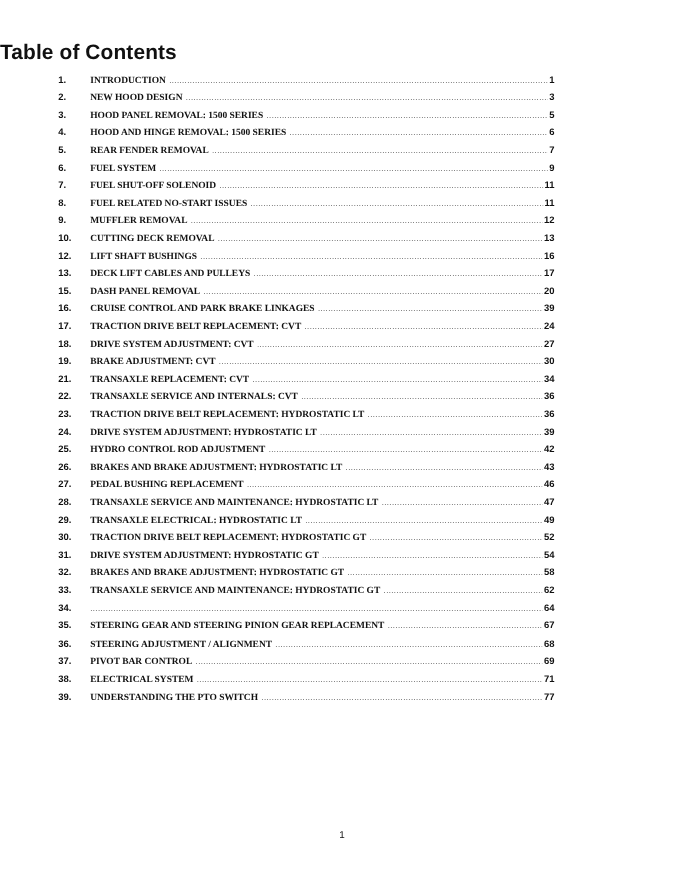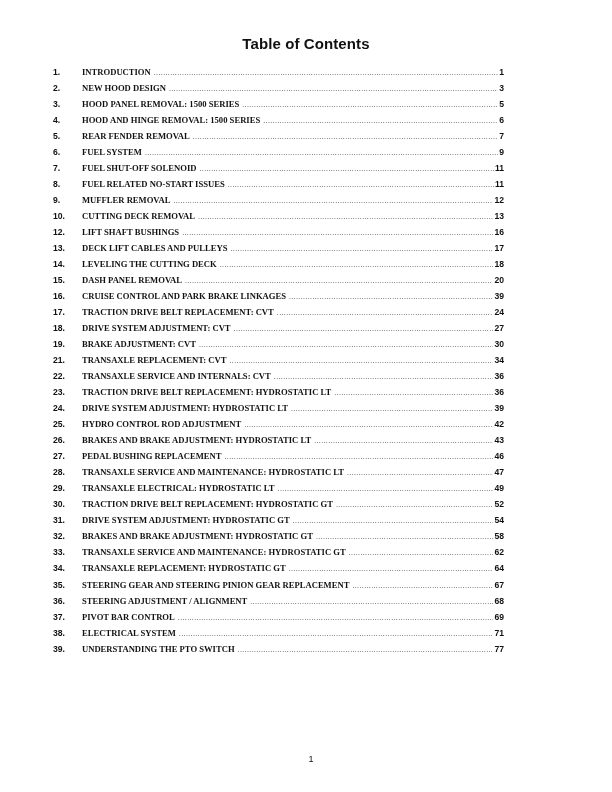--- a/index.html
+++ b/index.html
@@ -13,22 +13,21 @@
       position: relative;
       overflow: hidden;
       font-family: "Liberation Sans", sans-serif;
       color: #111111;
     }
     .page-title {
       position: absolute;
       top: 25px;
       left: 0;
       width: 612px;
-      text-align: center;
-      font-size: 15px;
+      font-size: 19px;
       font-weight: bold;
       letter-spacing: 0.1px;
     }
     .toc {
       position: absolute;
       top: 67px;
       left: 53px;
       width: 451px;
     }
     .toc-row {
@@ -146,26 +145,20 @@
       <span class="toc-dots"></span>
       <span class="toc-page">16</span>
     </div>
     <div class="toc-row">
       <span class="toc-num">13.</span>
       <span class="toc-title">DECK LIFT CABLES AND PULLEYS</span>
       <span class="toc-dots"></span>
       <span class="toc-page">17</span>
     </div>
     <div class="toc-row">
-      <span class="toc-num">14.</span>
-      <span class="toc-title">LEVELING THE CUTTING DECK</span>
-      <span class="toc-dots"></span>
-      <span class="toc-page">18</span>
-    </div>
-    <div class="toc-row">
       <span class="toc-num">15.</span>
       <span class="toc-title">DASH PANEL REMOVAL</span>
       <span class="toc-dots"></span>
       <span class="toc-page">20</span>
     </div>
     <div class="toc-row">
       <span class="toc-num">16.</span>
       <span class="toc-title">CRUISE CONTROL AND PARK BRAKE LINKAGES</span>
       <span class="toc-dots"></span>
       <span class="toc-page">39</span>
@@ -261,21 +254,20 @@
       <span class="toc-page">58</span>
     </div>
     <div class="toc-row">
       <span class="toc-num">33.</span>
       <span class="toc-title">TRANSAXLE SERVICE AND MAINTENANCE: HYDROSTATIC GT</span>
       <span class="toc-dots"></span>
       <span class="toc-page">62</span>
     </div>
     <div class="toc-row">
       <span class="toc-num">34.</span>
-      <span class="toc-title">TRANSAXLE REPLACEMENT: HYDROSTATIC GT</span>
       <span class="toc-dots"></span>
       <span class="toc-page">64</span>
     </div>
     <div class="toc-row">
       <span class="toc-num">35.</span>
       <span class="toc-title">STEERING GEAR AND STEERING PINION GEAR REPLACEMENT</span>
       <span class="toc-dots"></span>
       <span class="toc-page">67</span>
     </div>
     <div class="toc-row">

